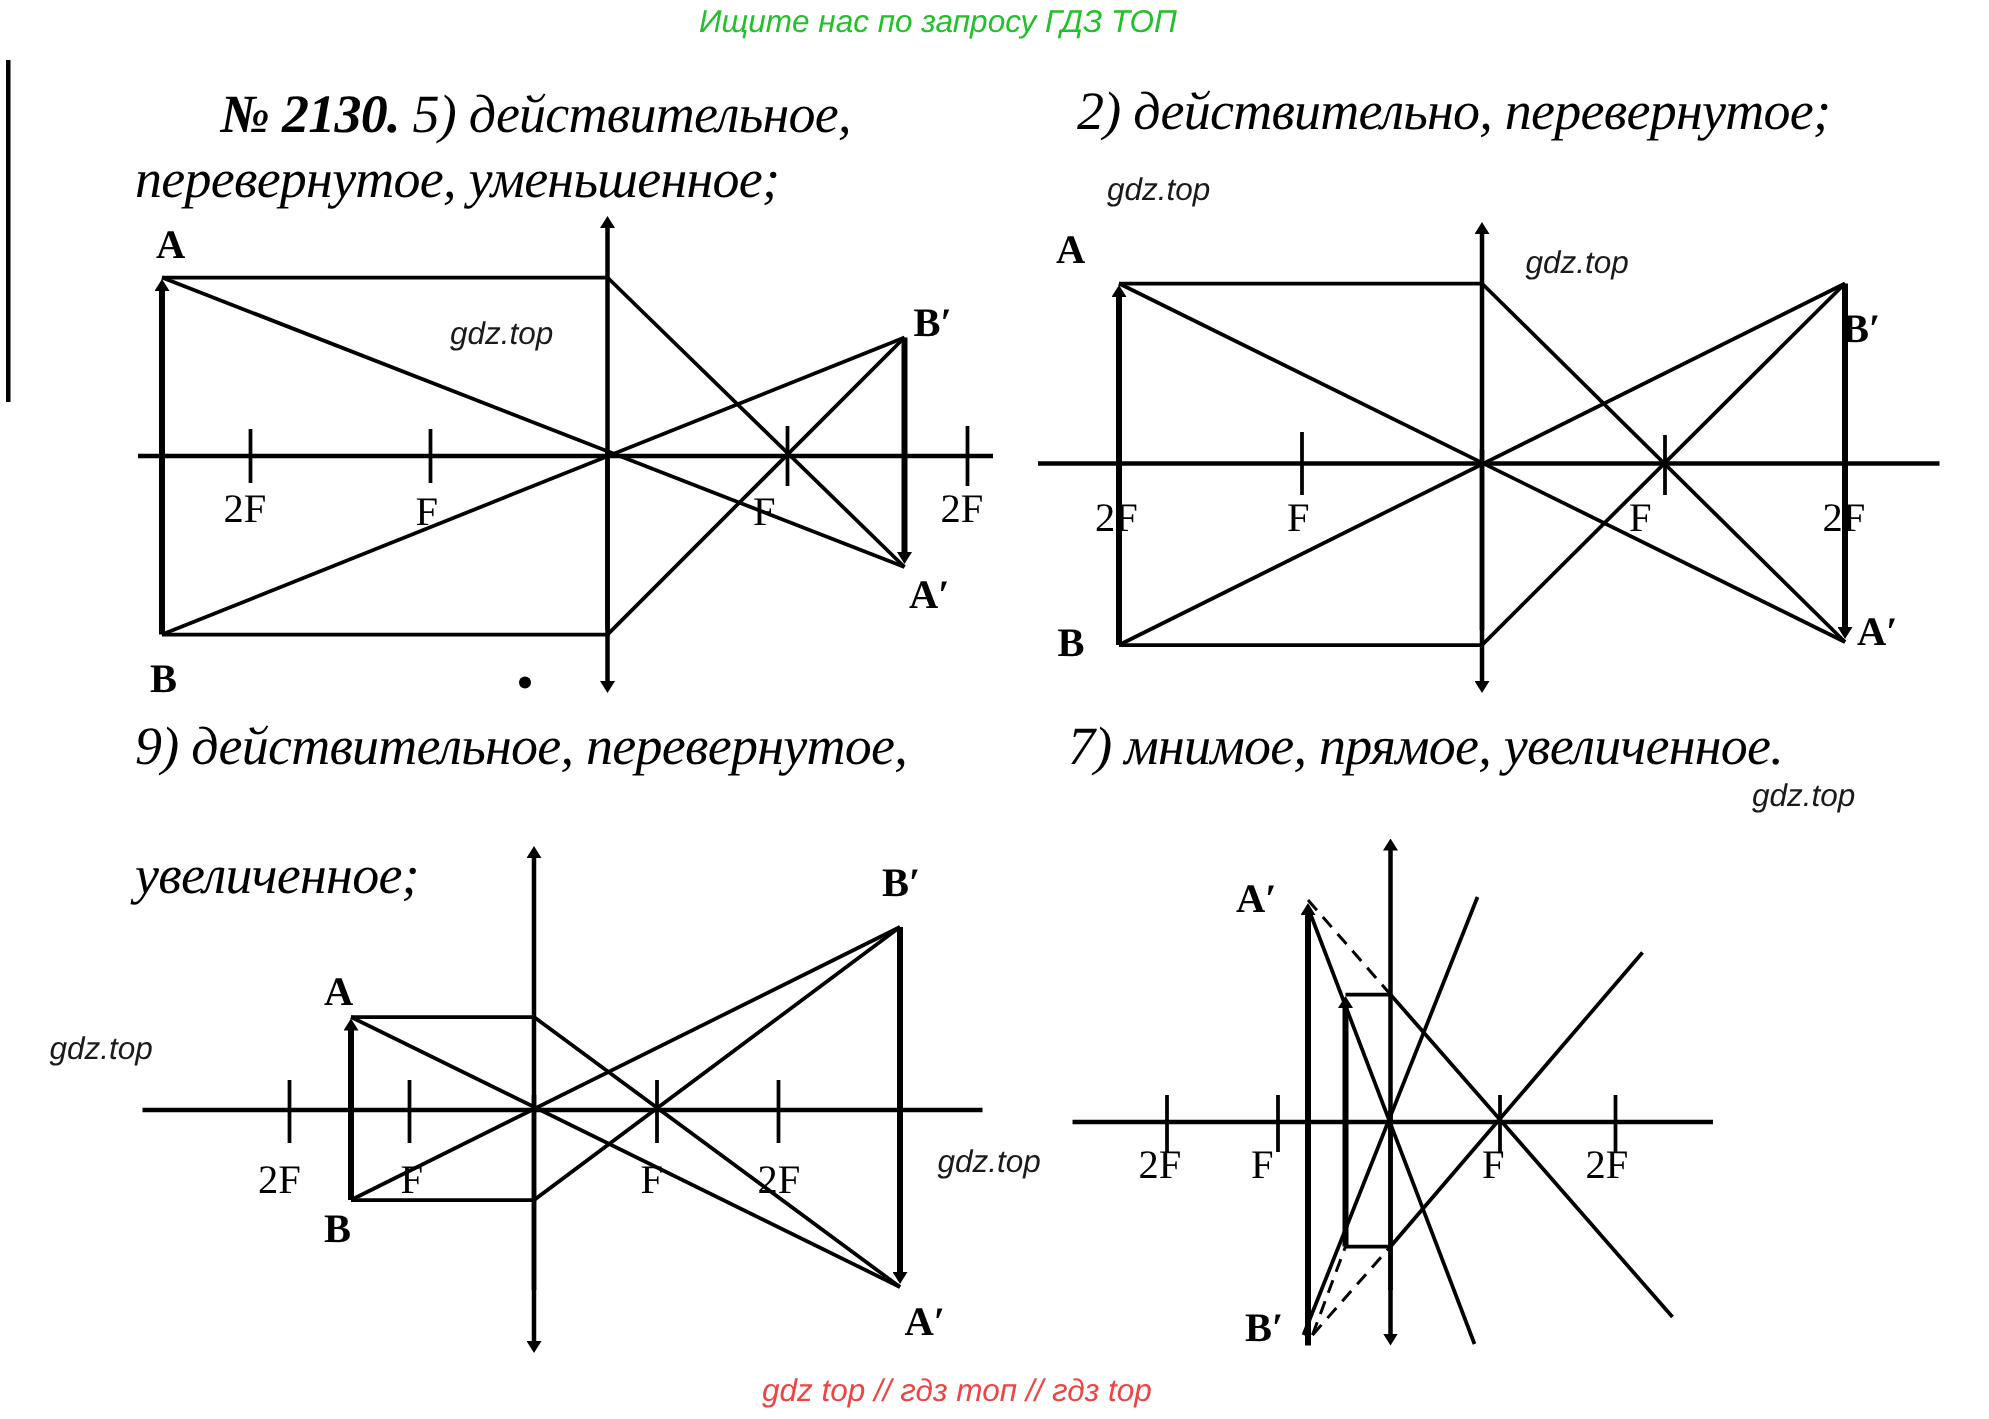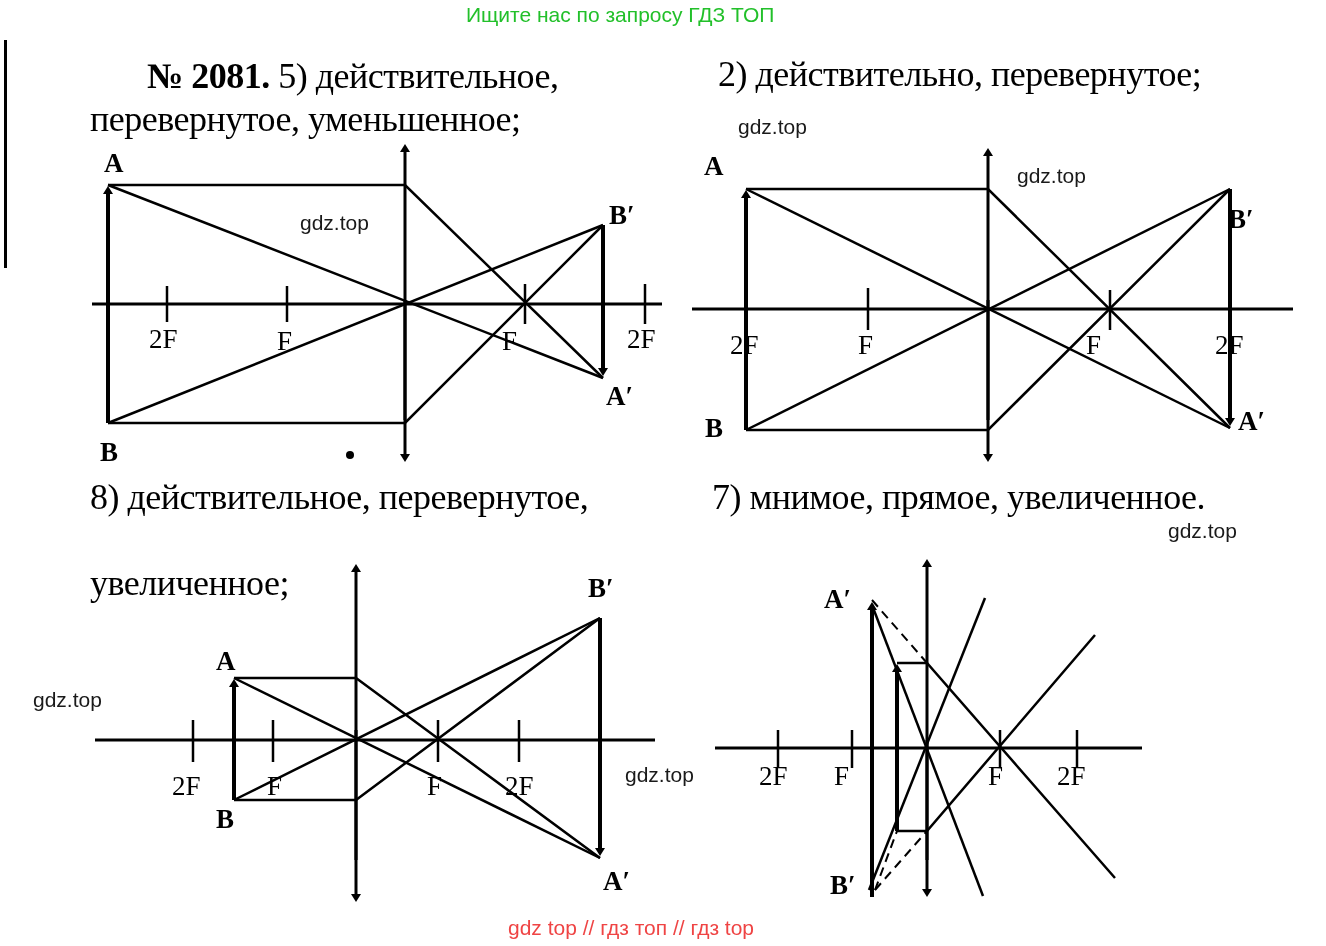--- a/index.html
+++ b/index.html
@@ -1,44 +1,44 @@
 <!DOCTYPE html>
 <html><head>
 <meta charset="utf-8">
 <style>
   html, body { margin: 0; padding: 0; background: #ffffff; }
   body { width: 1326px; height: 946px; position: relative; overflow: hidden; }
-  .abs { position: absolute; white-space: nowrap; }
+  .abs { position: absolute; white-space: nowrap; font-style: italic; }
   .banner { font-family: "Liberation Sans", sans-serif; font-size: 21px; color: #22c02a; }
   .footer { font-family: "Liberation Sans", sans-serif; font-size: 21px; color: #ef4444; }
   .serif { font-family: "Liberation Serif", serif; color: #000; }
   .head { font-size: 36px; letter-spacing: -0.5px; }
   .head b { font-weight: bold; }
   .wm { font-family: "Liberation Sans", sans-serif; font-size: 21px; color: #1a1a1a; }
   .lbl { font-family: "Liberation Serif", serif; font-size: 27px; font-weight: bold; fill: #000; }
   .tick { font-family: "Liberation Serif", serif; font-size: 27px; fill: #000; }
   .leftbar { position: absolute; left: 4px; top: 40px; width: 3px; height: 228px; background: #000; }
   svg { position: absolute; left: 0; top: 0; }
 </style>
 </head>
 <body>
 
 <div class="abs banner" style="left:466px; top:3px;">Ищите нас по запросу ГДЗ ТОП</div>
 
 <div class="leftbar"></div>
 
 <div class="abs serif head" style="left:147px; top:55px;">
-  <b>№ 2081.</b>
+  <b>№ 2130.</b>
   <span>5) действительное,</span>
 </div>
 <div class="abs serif head" style="left:90px; top:98px;">перевернутое, уменьшенное;</div>
 
 <div class="abs serif head" style="left:690px; top:53px;margin-left:28px;">2) действительно, перевернутое;</div>
 
-<div class="abs serif head" style="left:90px; top:476px;">8) действительное, перевернутое,</div>
+<div class="abs serif head" style="left:90px; top:476px;">9) действительное, перевернутое,</div>
 <div class="abs serif head" style="left:90px; top:520px;margin-top:42px;">увеличенное;</div>
 
 <div class="abs serif head" style="left:712px; top:476px;">7) мнимое, прямое, увеличенное.</div>
 
 <div class="abs wm" style="left:300px; top:211px;">gdz.top</div>
 <div class="abs wm" style="left:738px; top:115px;">gdz.top</div>
 <div class="abs wm" style="left:1017px; top:164px;">gdz.top</div>
 <div class="abs wm" style="left:1168px; top:519px;">gdz.top</div>
 <div class="abs wm" style="left:33px; top:688px;">gdz.top</div>
 <div class="abs wm" style="left:625px; top:763px;">gdz.top</div>

